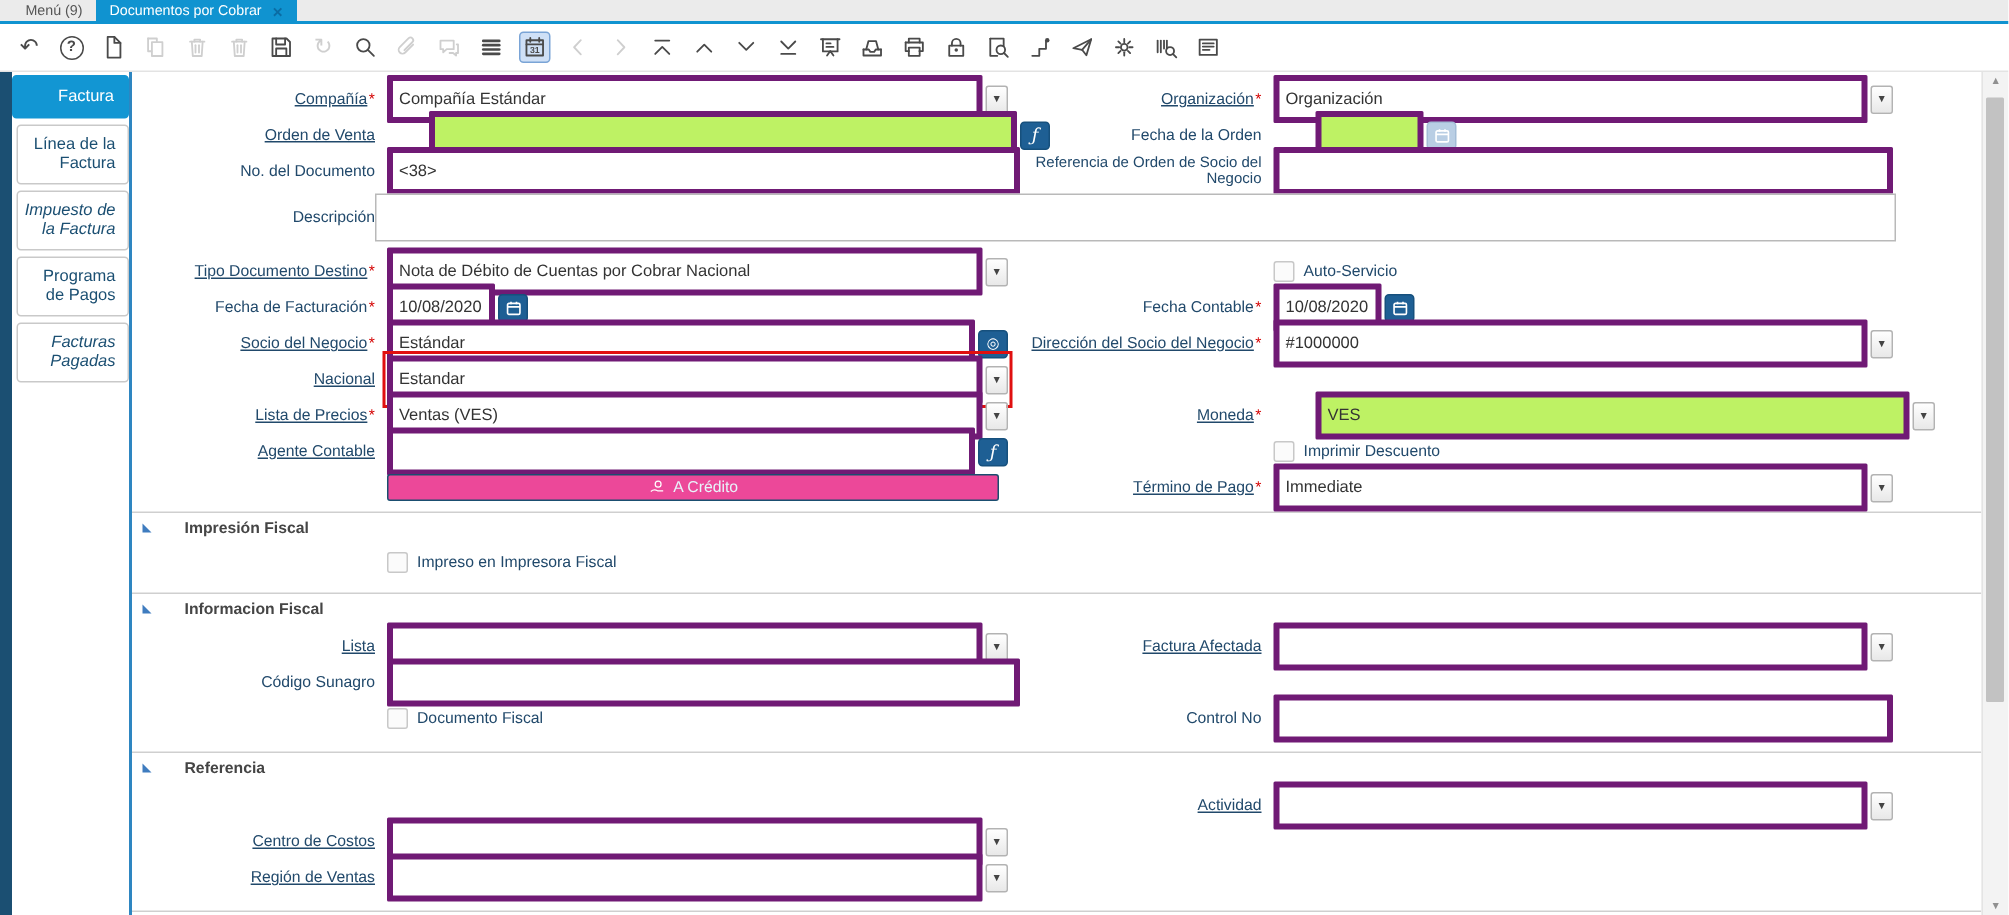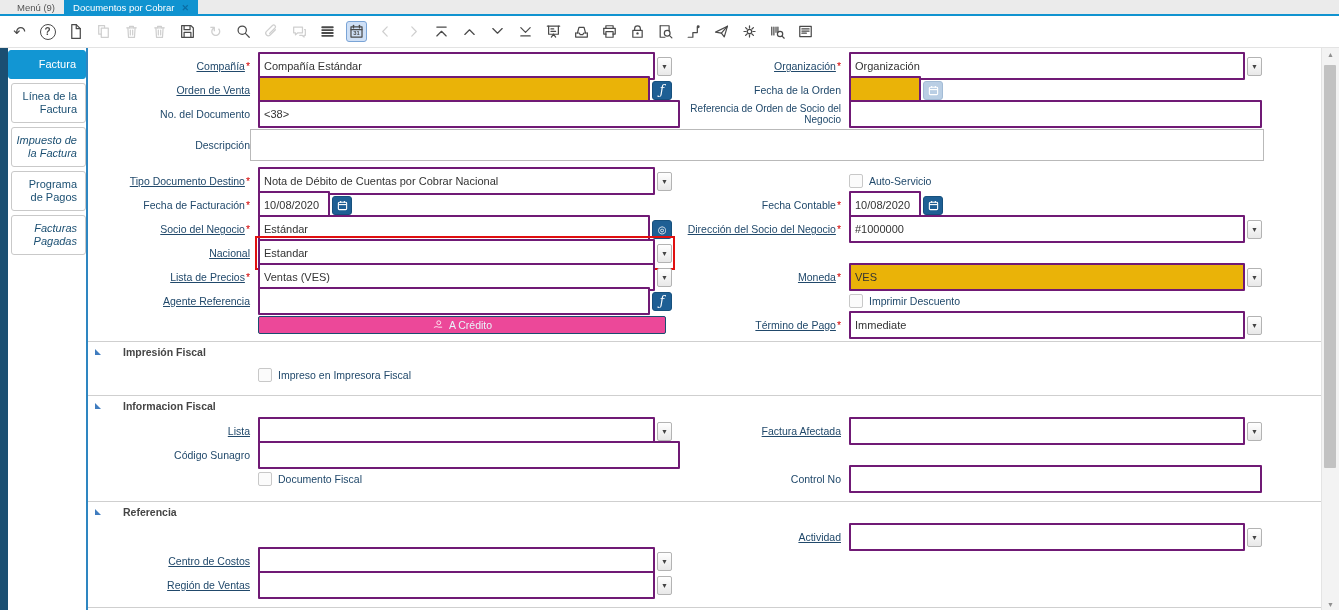--- a/index.html
+++ b/index.html
@@ -44,22 +44,22 @@
   .row{display:flex;align-items:center;height:24px;}
   .cell-l{display:flex;align-items:center;width:584px;flex:0 0 auto;}
   .cell-r{display:flex;align-items:center;flex:1;}
   .cell-l .lab{width:162px;flex:0 0 auto;}
   .cell-r .lab{width:169px;flex:0 0 auto;}
   .lab{text-align:right;padding-right:8px;font-size:10.5px;color:#21496b;}
   .lab.sm{font-size:10px;line-height:11px;}
   .lnk{text-decoration:underline;cursor:pointer;}
   .req::after{content:"*";color:#d40000;display:inline-block;margin-left:1px;text-decoration:none;}
   .fa{display:flex;align-items:center;}
-  .inp{border:2px solid #701a75;height:17px;box-sizing:border-box;font-family:"Liberation Sans",sans-serif;font-size:11px;padding:12px 4px;color:#333;background:#fff;border-radius:1px;}
-  .inp.dis{background:#eab308;}
+  .inp{border:4px solid #701a75;height:17px;box-sizing:border-box;font-family:"Liberation Sans",sans-serif;font-size:11px;padding:12px 4px;color:#333;background:#fff;border-radius:1px;}
+  .inp.dis{background:#bef264;margin-left:28px;}
   .combo{display:flex;align-items:center;}
   .w-main{width:397px;} .w-btn{width:392px;} .w-date{width:72px;}
   .w-full-l{width:422px;} .w-r{width:396px;} .w-rtext{width:413px;}
   .dbtn{width:15px;height:19px;margin-left:2px;border:1px solid #b3b3b3;border-radius:2px;background:linear-gradient(#fff,#e8e8e8);display:flex;align-items:center;justify-content:center;cursor:pointer;box-sizing:border-box;}
   .caret{font-size:7px;color:#444;line-height:7px;}
   .bbtn{width:20px;height:19px;margin-left:2px;border:1px solid #16507d;border-radius:3px;background:#1e5f94;color:#fff;display:flex;align-items:center;justify-content:center;cursor:pointer;box-sizing:border-box;font-size:11px;}
   .bbtn svg{width:11px;height:11px;stroke:#fff;fill:none;stroke-width:1.2;}
   .bbtn.disc{background:#b9cee4;border-color:#a3bcd6;}
   .fglyph{font-style:italic;font-family:"DejaVu Serif",serif;font-size:12px;line-height:12px;}
   .hl{outline:2px solid #e01010;outline-offset:1px;}
@@ -493,21 +493,21 @@
             <span class="dbtn">
                   <span class="caret">▼</span>
                 </span>
           </div>
             </div>
         </div>
       </div>
 
       <div class="row">
         <div class="cell-l">
-          <span class="lab lnk">Agente Referencia</span>
+          <span class="lab lnk">Agente Contable</span>
           <div class="fa">
               <div class="combo">
             <input class="inp w-btn" value="" style="">
             <span class="bbtn">
                   <span class="fglyph">ƒ</span>
                 </span>
           </div>
             </div>
         </div>
         <div class="cell-r">

